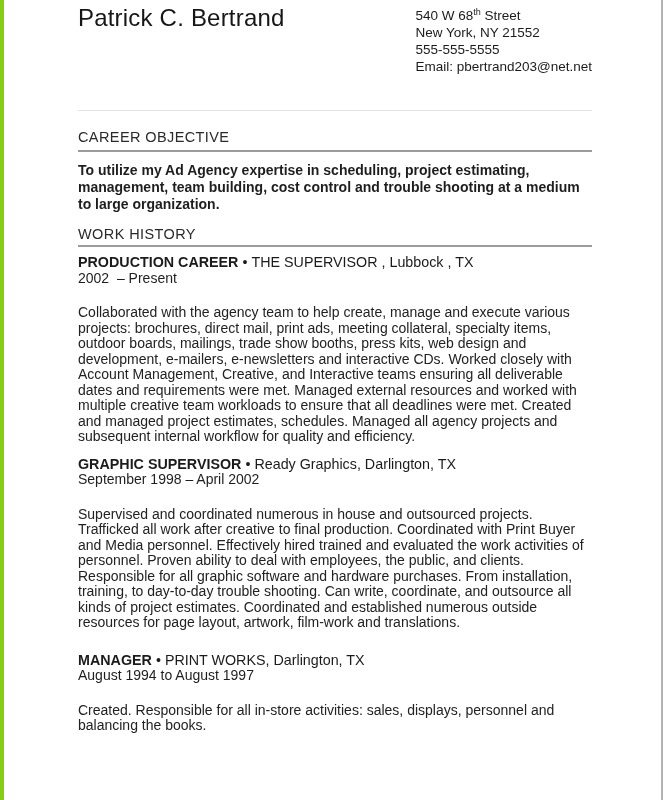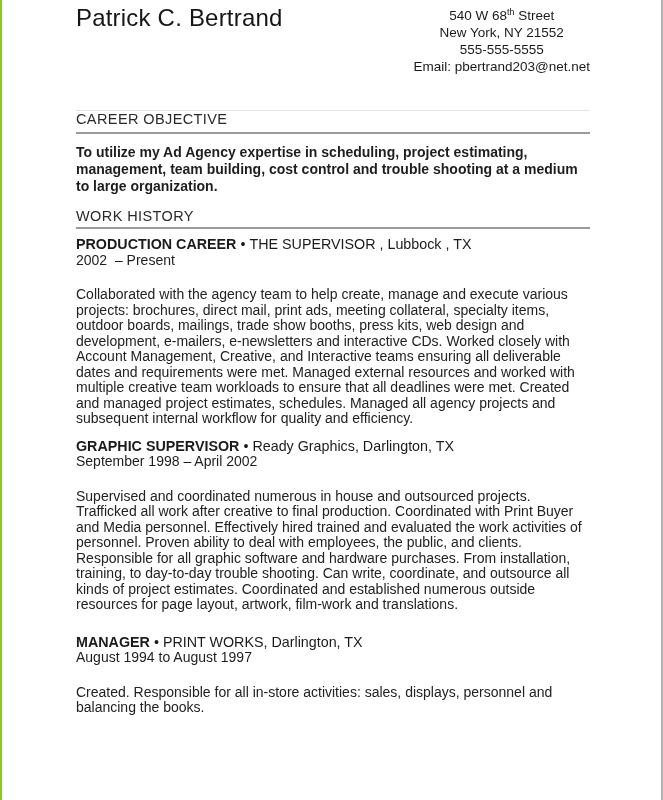--- a/index.html
+++ b/index.html
@@ -6,21 +6,21 @@
   .page {
     position: relative;
     width: 663px;
     height: 800px;
     margin: 0 auto;
     background: #ffffff;
     font-family: "Liberation Sans", sans-serif;
     color: #1e1e1e;
     overflow: hidden;
     box-sizing: border-box;
-    border-left: 2px solid #84cc16;
+    border-left: 4px solid #84cc16;
     border-right: 2px solid #b3b3b3;
   }
   .content {
     padding-left: 74px;
     padding-top: 3px;
     width: 514px;
   }
   
   .header-row {
     display: flex;
@@ -28,39 +28,39 @@
     align-items: flex-start;
   }
   .resume-name {
     font-size: 24px;
     line-height: 28px;
     letter-spacing: 0.2px;
     color: #161616;
     padding-top: 1px;
   }
   .contact-block {
-    text-align: center;
+    text-align: left;
     font-size: 13.5px;
     line-height: 17px;
     color: #1b1b1b;
     padding-top: 4px;
   }
   .contact-block sup { font-size: 9px; line-height: 0; }
   
   .rule-light {
     height: 1px;
     background: #e4e4e4;
     margin-top: 35px;
   }
   .rule-dark {
     height: 2px;
     background: #9b9b9b;
   }
   .section-heading {
-    margin-top: 0;
+    margin-top: 18px;
     font-size: 14.5px;
     line-height: 16px;
     letter-spacing: 0.4px;
     color: #2a2a2a;
   }
   .rule-co { margin-top: 5px; }
   .rule-wh { margin-top: 3px; }
   .objective-text {
     margin-top: 10px;
     font-size: 14px;

